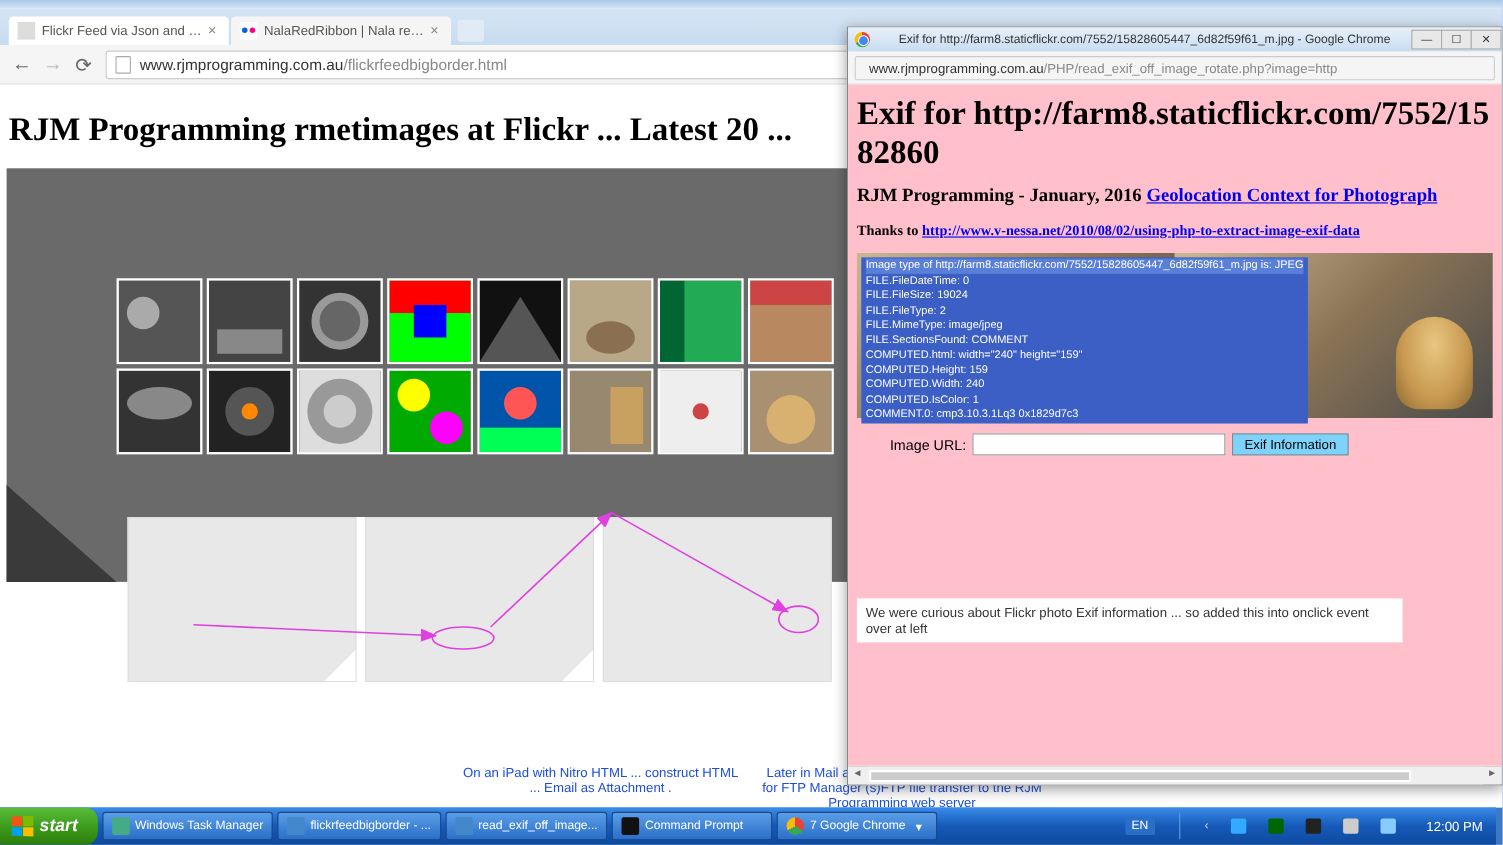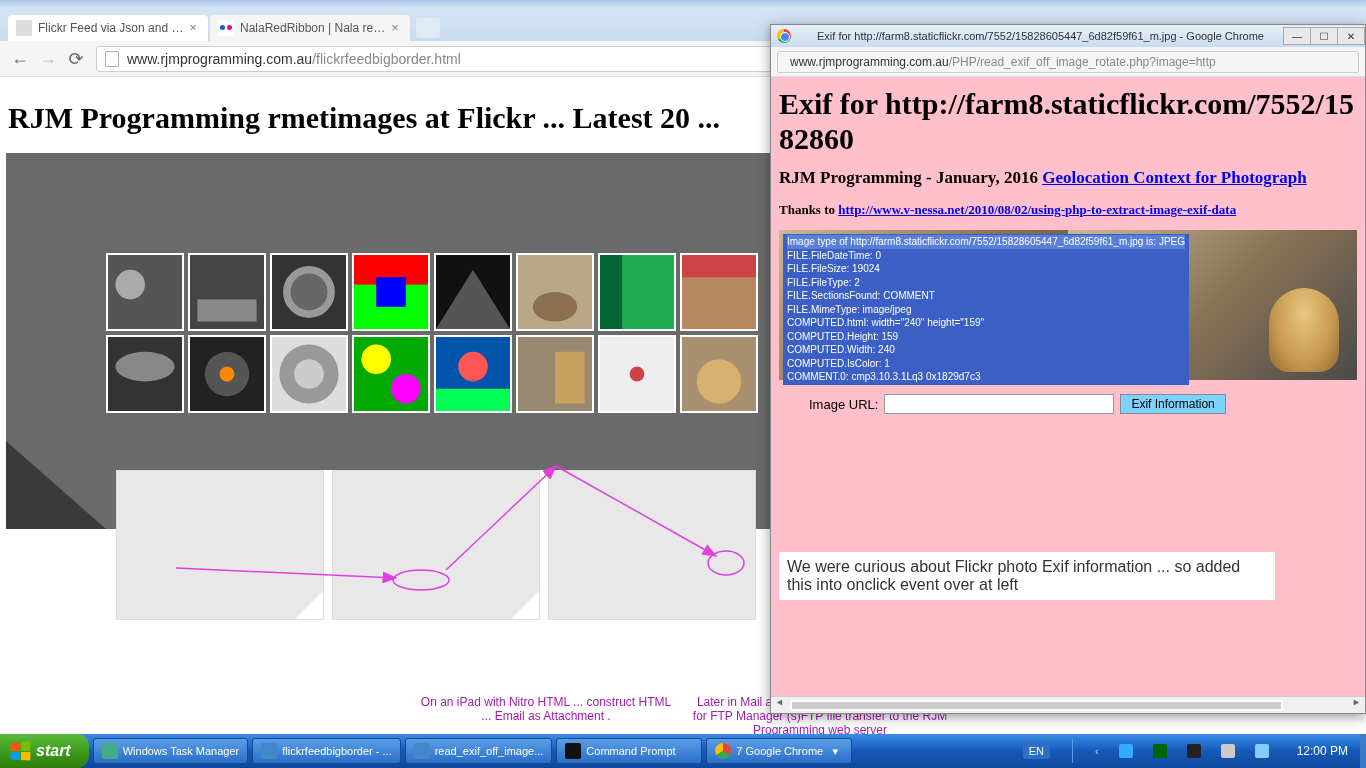--- a/index.html
+++ b/index.html
@@ -31,21 +31,21 @@
 
 
 .page-content { background: #fff; height: calc(100% - 77px); padding: 10px 6px; overflow: hidden; }
 .page-heading { font-family: "Times New Roman", serif; font-size: 30px; font-weight: bold; margin: 14px 0 18px 2px; white-space: nowrap; }
 .flickr-widget { background: #6a6a6a; padding: 100px 100px 10px 100px; position: relative; height: 376px; }
 .thumb-grid { display: grid; grid-template-columns: repeat(8, 78px); grid-template-rows: repeat(2, 78px); gap: 4px; }
 .thumb { width: 78px; height: 78px; border: 2px solid #fff; background: #888; display: flex; align-items: center; justify-content: center; overflow: hidden; }
 .thumb svg { width: 100%; height: 100%; }
 .corner-triangle { position: absolute; left: 0; bottom: 0; width: 0; height: 0; border-left: 100px solid #3a3a3a; border-top: 88px solid transparent; }
 
-.bottom-caption { text-align: center; font-size: 12px; color: #a21caf; display: flex; justify-content: center; gap: 14px; margin-top: 166px; }
+.bottom-caption { text-align: center; font-size: 12px; color: #1d4ed8; display: flex; justify-content: center; gap: 14px; margin-top: 166px; }
 .bottom-caption > div { max-width: 260px; }
 
 .ipad-tutorial { position: absolute; top: 470px; left: 116px; width: 640px; height: 150px; background: #fff; display: flex; gap: 8px; }
 .ipad-panel { flex: 1; background: #e8e8e8; border: 1px solid #ddd; position: relative; display: flex; align-items: center; justify-content: center; font-size: 8px; color: #999; }
 .ipad-panel.fold::after { content: ""; position: absolute; right: 0; bottom: 0; border: 14px solid transparent; border-right-color: #fff; border-bottom-color: #fff; }
 .arrow-overlay { position: absolute; top: 448px; left: 116px; width: 660px; height: 200px; pointer-events: none; }
 
 
 .second-window { position: absolute; top: 24px; right: 0; width: 596px; height: 690px; background: #fff; border: 1px solid #888; box-shadow: 0 3px 12px rgba(0,0,0,0.4); }
 .sw-titlebar { height: 22px; background: linear-gradient(to bottom, #e8f0fa, #c8dcf0); display: flex; align-items: center; font-size: 11px; color: #333; padding-left: 6px; text-align: center; }
@@ -61,21 +61,21 @@
 .sw-link { color: #0000ee; text-decoration: underline; }
 .sw-thanks { font-size: 13px; font-weight: bold; margin-top: 14px; }
 .sw-imagebox { margin-top: 12px; height: 150px; position: relative; display: flex; }
 .sw-dog { flex: 1; background: linear-gradient(135deg, #c9b897 0%, #8a7355 50%, #4a4a4a 100%); position: relative; }
 .sw-dog::after { content: ""; position: absolute; right: 18px; bottom: 8px; width: 70px; height: 84px; background: radial-gradient(ellipse at 50% 30%, #e8c780 0%, #c89850 60%, #8a6830 100%); border-radius: 35px 35px 20px 20px; }
 .sw-exif-overlay { position: absolute; top: 4px; left: 4px; background: #3b5fc4; color: #fff; font-family: Arial, sans-serif; font-size: 10px; padding: 1px 4px; line-height: 1.35; }
 .sw-exif-overlay > div:first-child { background: #5a7fd8; }
 .sw-form { margin-top: 14px; font-family: Arial, sans-serif; font-size: 13px; display: flex; align-items: center; gap: 6px; padding-left: 30px; }
 .sw-form input[type=text] { width: 230px; height: 20px; border: 1px solid #999; background: #fff; }
 .sw-form button { padding: 2px 10px; font-size: 12px; background: #7dd3fc; border: 1px solid #888; }
-.sw-note { position: absolute; bottom: 96px; left: 8px; right: 90px; background: #fff; font-family: Arial, sans-serif; font-size: 16px; padding: 6px 8px; color: #333; }
+.sw-note { position: absolute; bottom: 112px; left: 8px; right: 90px; background: #fff; font-family: Arial, sans-serif; font-size: 12px; padding: 6px 8px; color: #333; }
 .sw-scroll { height: 17px; background: #efefef; border-top: 1px solid #ccc; display: flex; }
 .sw-scroll .track { flex: 1; background: #efefef; display: flex; align-items: center; }
 .sw-scroll .thumb { width: 88%; height: 11px; background: #ccc; border-radius: 2px; margin-left: 2px; }
 .sw-scroll .arrow { width: 17px; text-align: center; font-size: 9px; color: #666; }
 
 
 .bg-wincontrols { position: absolute; top: 6px; right: 316px; display: flex; gap: 18px; }
 .bg-wincontrols div { width: 28px; height: 20px; border: 1px solid #889; border-radius: 3px; background: #e2ecf6; display: flex; align-items: center; justify-content: center; font-size: 11px; color: #556; }
 
 
@@ -296,22 +296,22 @@
     </div>
 
     <div class="sw-imagebox">
       <div class="sw-dog"></div>
       <div class="sw-dog"></div>
       <div class="sw-exif-overlay">
         <div>Image type of http://farm8.staticflickr.com/7552/15828605447_6d82f59f61_m.jpg is: JPEG</div>
         <div>FILE.FileDateTime: 0</div>
         <div>FILE.FileSize: 19024</div>
         <div>FILE.FileType: 2</div>
+        <div>FILE.MimeType: image/jpeg</div>
         <div>FILE.SectionsFound: COMMENT</div>
-        <div>FILE.MimeType: image/jpeg</div>
         <div>COMPUTED.html: width="240" height="159"</div>
         <div>COMPUTED.Height: 159</div>
         <div>COMPUTED.Width: 240</div>
         <div>COMPUTED.IsColor: 1</div>
         <div>COMMENT.0: cmp3.10.3.1Lq3 0x1829d7c3</div>
       </div>
     </div>
 
     <div class="sw-form">
       <span>Image URL:</span>

